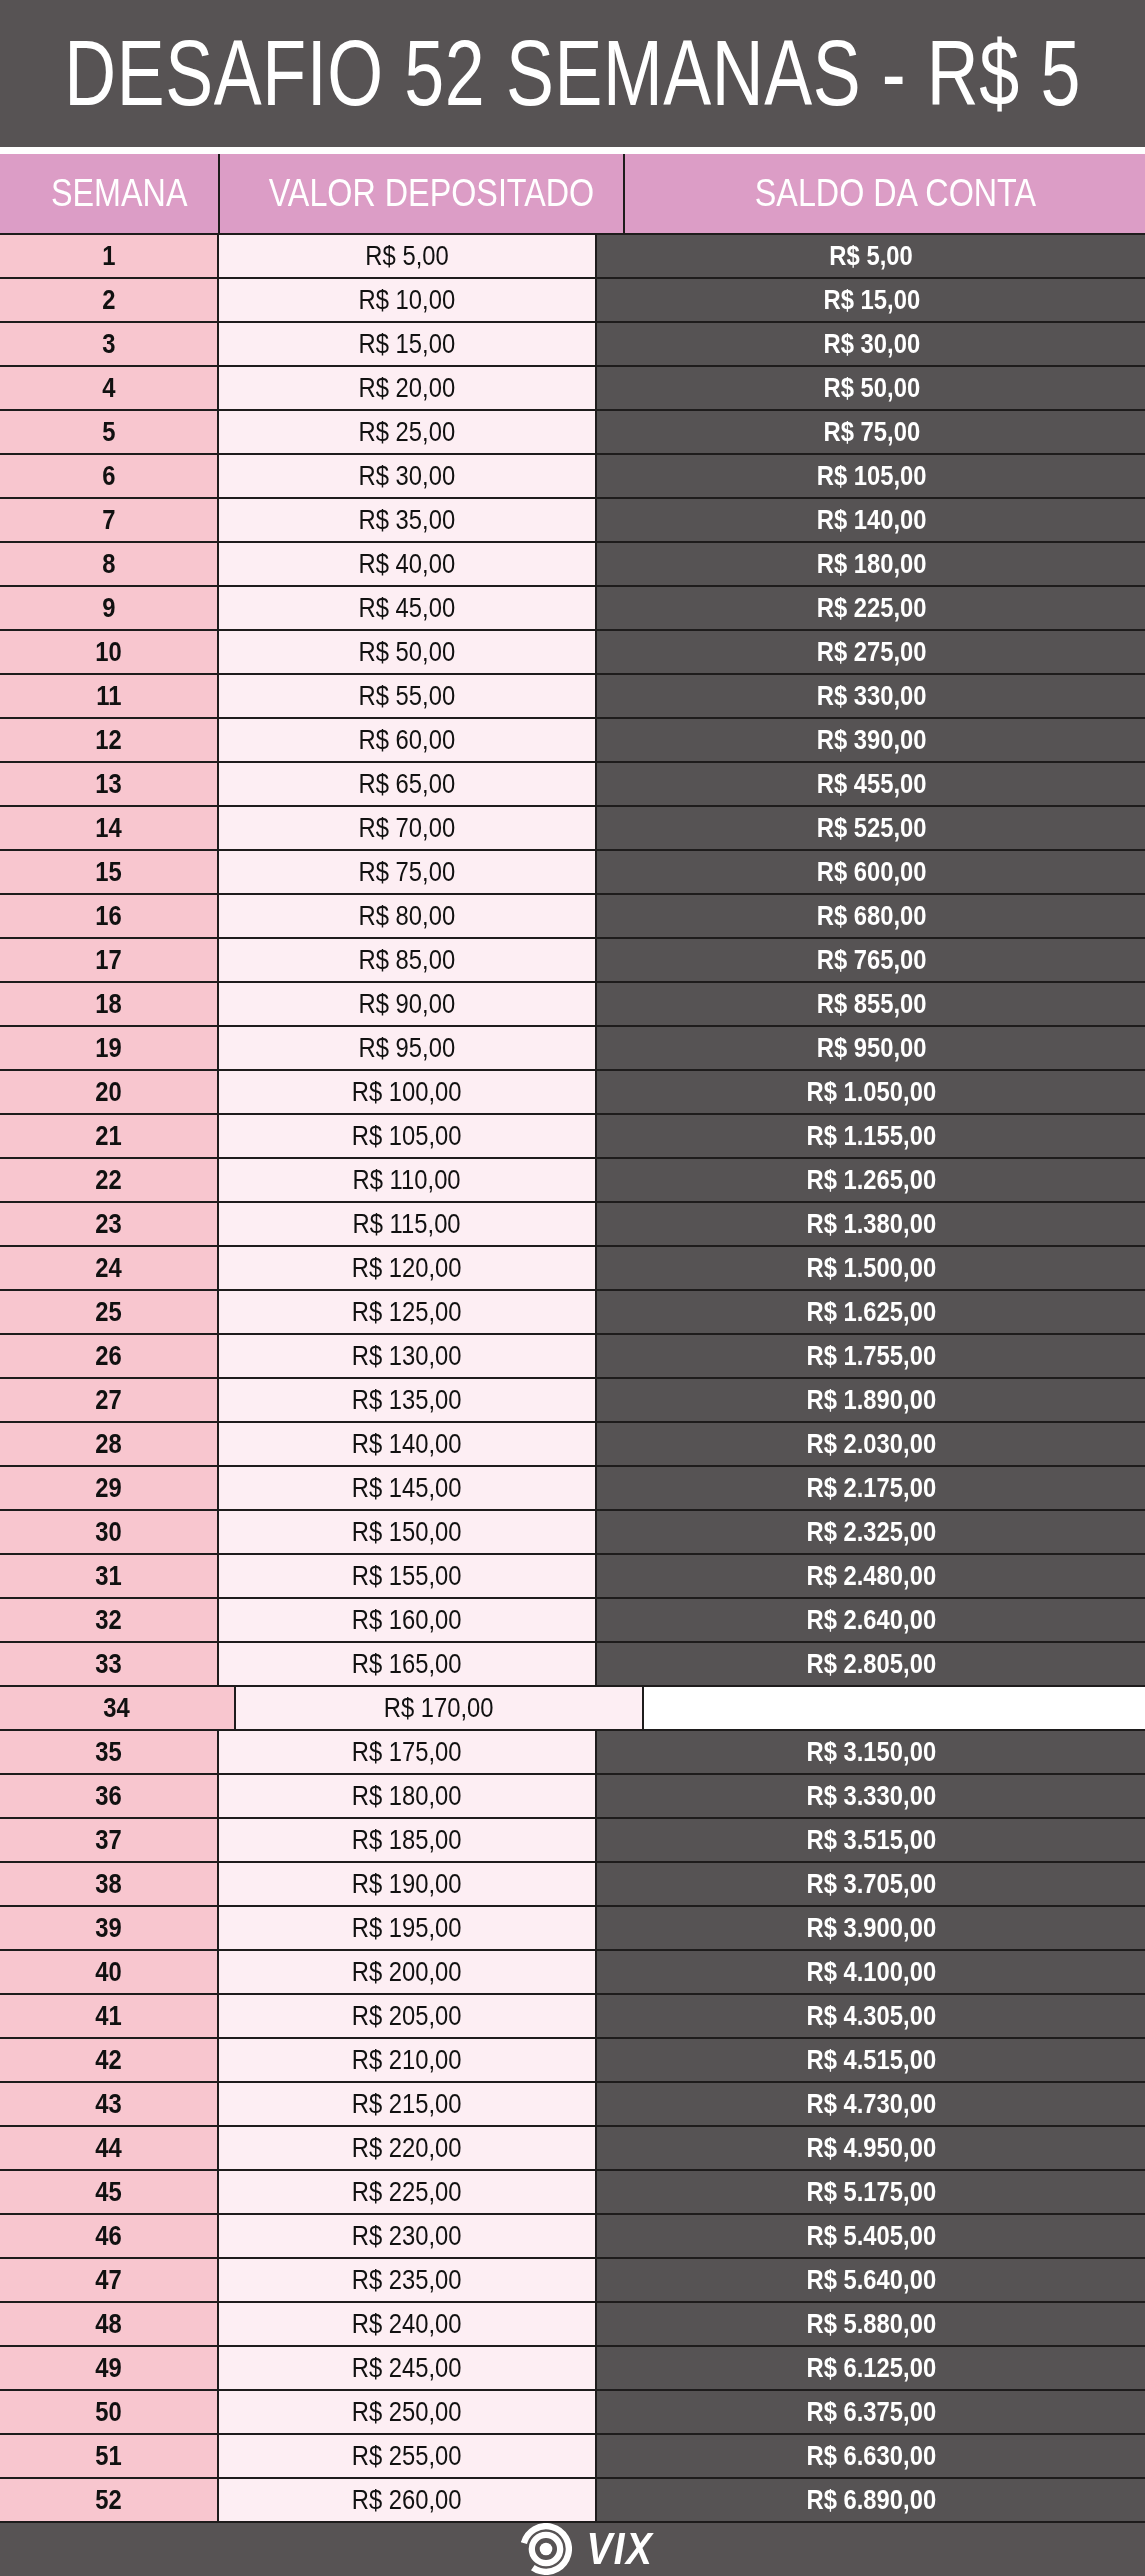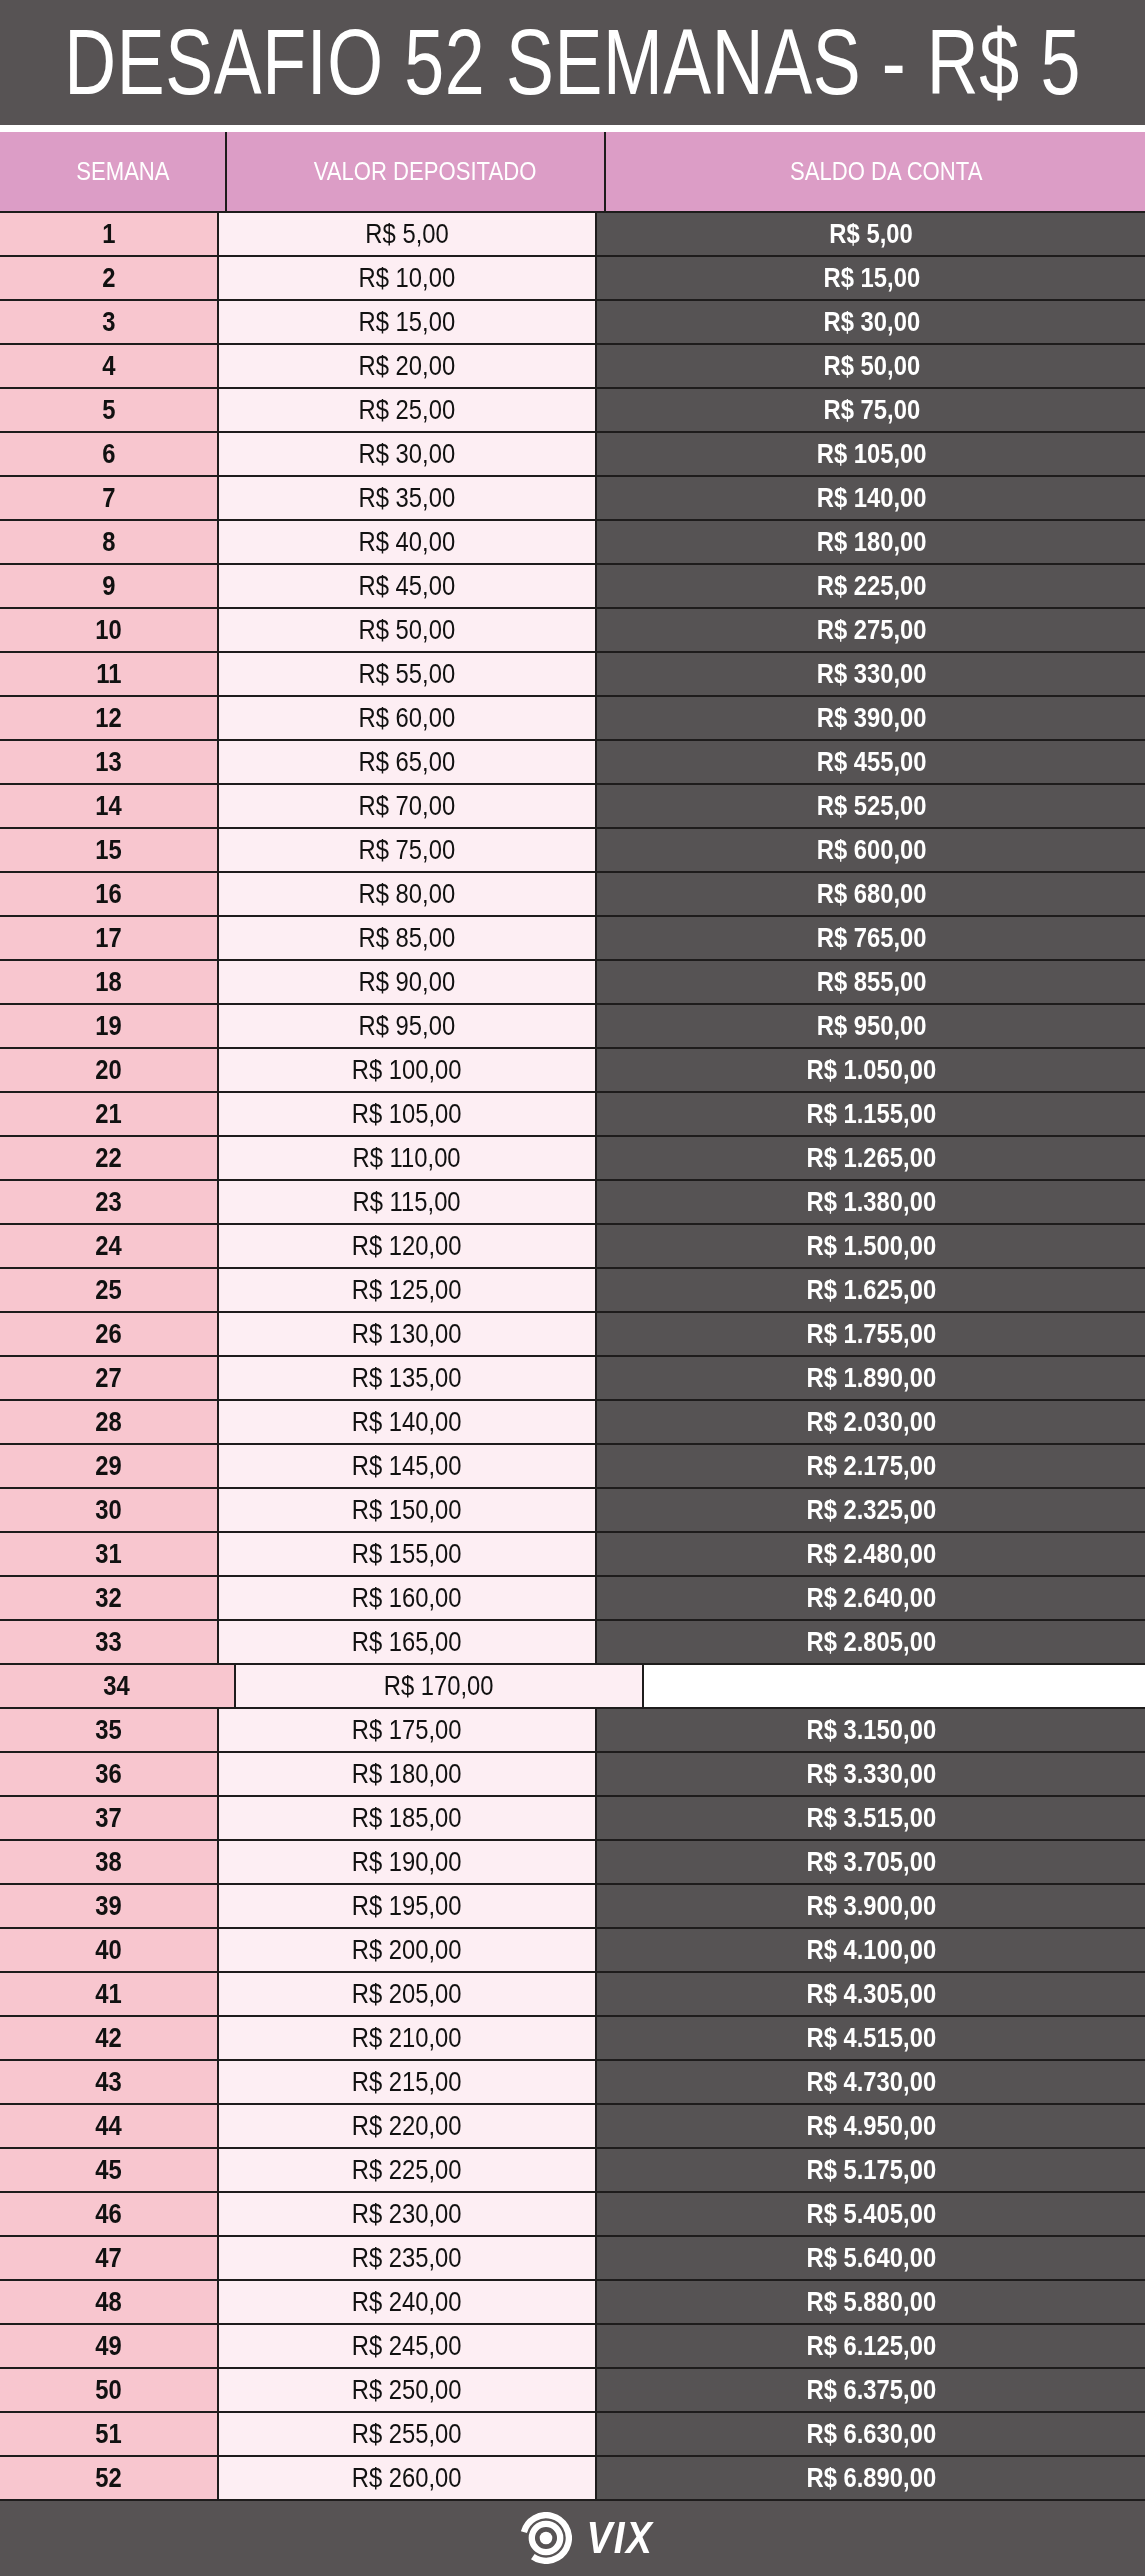--- a/index.html
+++ b/index.html
@@ -1,28 +1,28 @@
 <!DOCTYPE html>
 <html style="font-size:13px"><head>
 <meta charset="utf-8">
 <style>
   * { margin:0; padding:0; box-sizing:border-box; }
   html,body { background:#ffffff; }
   body { font-family:"Liberation Sans", sans-serif; }
   .page { width:1146px; height:2576px; display:flex; flex-direction:column; background:#ffffff; overflow:hidden; }
 
-  .title-band { height:125px; background:#575354; display:flex; align-items:center; justify-content:center; }
+  .title-band { height:147px; background:#575354; display:flex; align-items:center; justify-content:center; }
   .title-band h1 { color:#ffffff; font-size:92px; font-weight:400; letter-spacing:0.8px;
                    transform:scaleX(0.78); transform-origin:center; white-space:nowrap; }
 
   .white-gap { height:6.5px; background:#ffffff; }
 
   .tbl { display:flex; flex-direction:column; }
   .thead { display:flex; height:81px; background:#dc9dc6; border-bottom:2.5px solid #1e1c1c; }
-  .hcell { display:flex; align-items:center; justify-content:center; color:#ffffff; font-size:26px; font-weight:400;margin-left:20px; }
+  .hcell { display:flex; align-items:center; justify-content:center; color:#ffffff; font-size:38px; font-weight:400;margin-left:20px; }
   .c1 { width:236px; }
   .c2 { width:408px; }
   .c3 { width:593px; }
   .vdiv-r { border-right:2.5px solid #1e1c1c; }
 
   .row { display:flex; height:44px; border-bottom:2.5px solid #1e1c1c; }
   .cell { display:flex; align-items:center; justify-content:center; font-size:28px; line-height:1; }
   .cell.c1 { background:#f8c6cf; color:#111111; font-weight:700; }
   .cell.c2 { background:#fdeef3; color:#111111; font-weight:400; }
   .cell.c3 { background:#565354; color:#ffffff; font-weight:700; }

